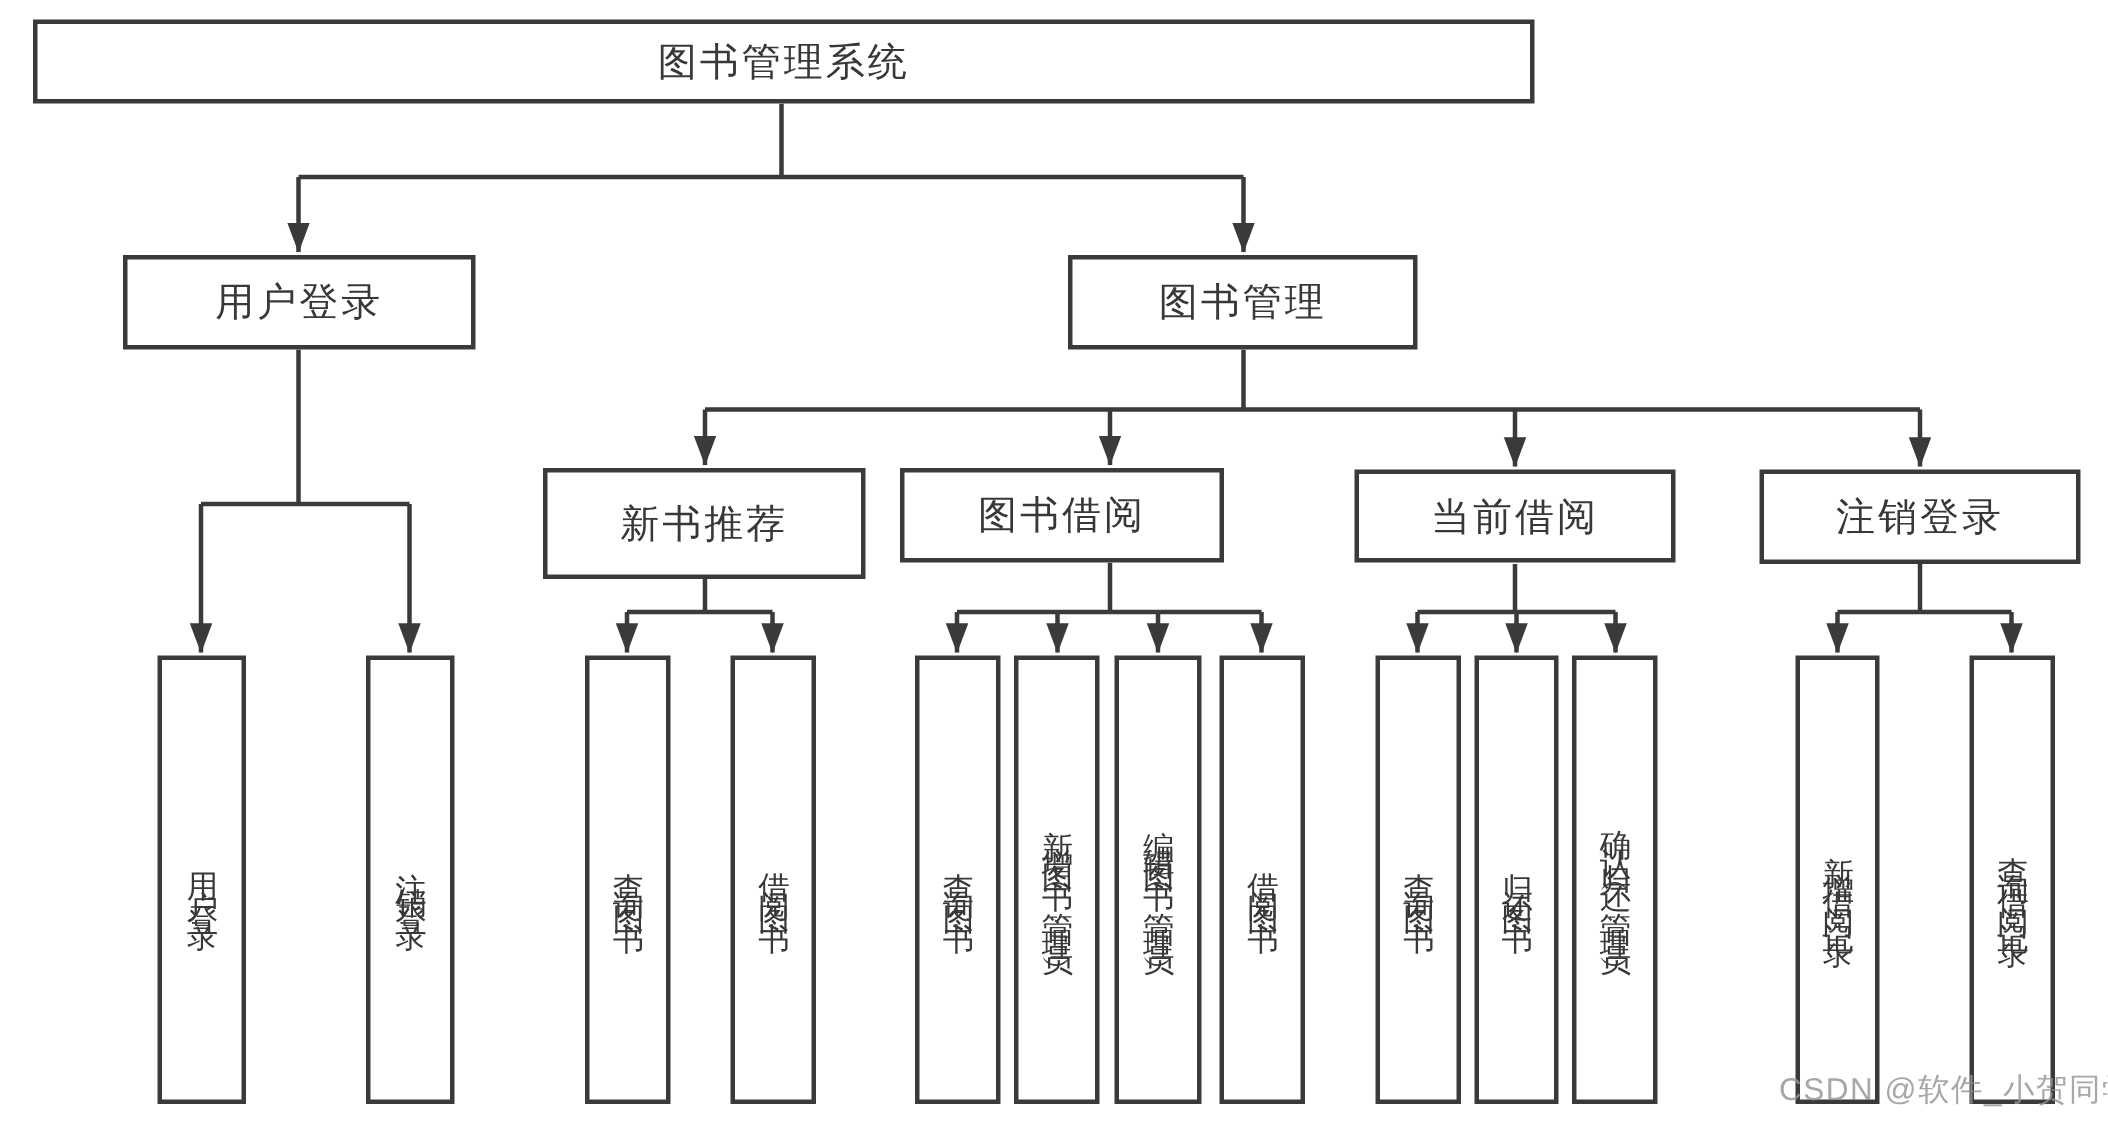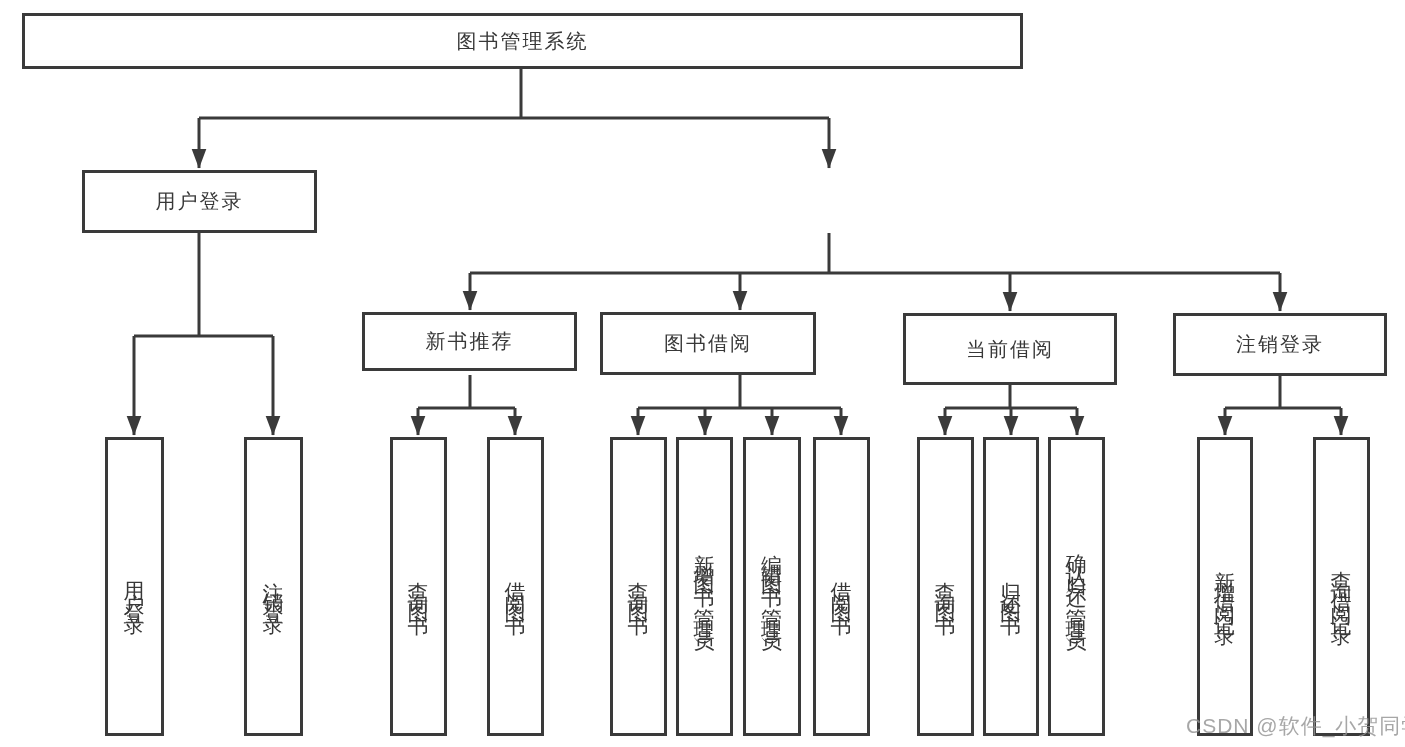--- a/index.html
+++ b/index.html
@@ -14,21 +14,21 @@
   .node{
     position:absolute;
     box-sizing:border-box;
     border:3px solid #3a3a3a;
     background:#ffffff;
     display:flex;
     align-items:center;
     justify-content:center;
     color:#383838;
   }
-  .h{font-size:20px;letter-spacing:2px;white-space:nowrap;text-align:right;}
+  .h{font-size:26px;letter-spacing:2px;white-space:nowrap;text-align:right;}
   .v{
     writing-mode:vertical-rl;
     text-orientation:mixed;
     font-size:21px;
     letter-spacing:11px;
     line-height:1;
     top:437px;height:299px;
   }
   .watermark{
     position:absolute;
@@ -88,28 +88,31 @@
     </g>
   </svg>
 
   <div class="node h" style="left:22px;top:13px;width:1001px;height:56px">
     <span>图书管理系统</span>
   </div>
 
   <div class="node h" style="left:82px;top:170px;width:235px;height:63px">
     <span>用户登录</span>
   </div>
+  <div class="node h" style="left:712px;top:170px;width:233px;height:63px">
+    <span>图书管理</span>
+  </div>
 
-  <div class="node h" style="left:362px;top:312px;width:215px;height:59px">
+  <div class="node h" style="left:362px;top:312px;width:215px;height:74px">
     <span>新书推荐</span>
   </div>
   <div class="node h" style="left:600px;top:312px;width:216px;height:63px">
     <span>图书借阅</span>
   </div>
-  <div class="node h" style="left:903px;top:313px;width:214px;height:72px">
+  <div class="node h" style="left:903px;top:313px;width:214px;height:62px">
     <span>当前借阅</span>
   </div>
   <div class="node h" style="left:1173px;top:313px;width:214px;height:63px">
     <span>注销登录</span>
   </div>
 
   <div class="node v" style="left:105px;width:59px">
     <span>用户登录</span>
   </div>
   <div class="node v" style="left:244px;width:59px">

